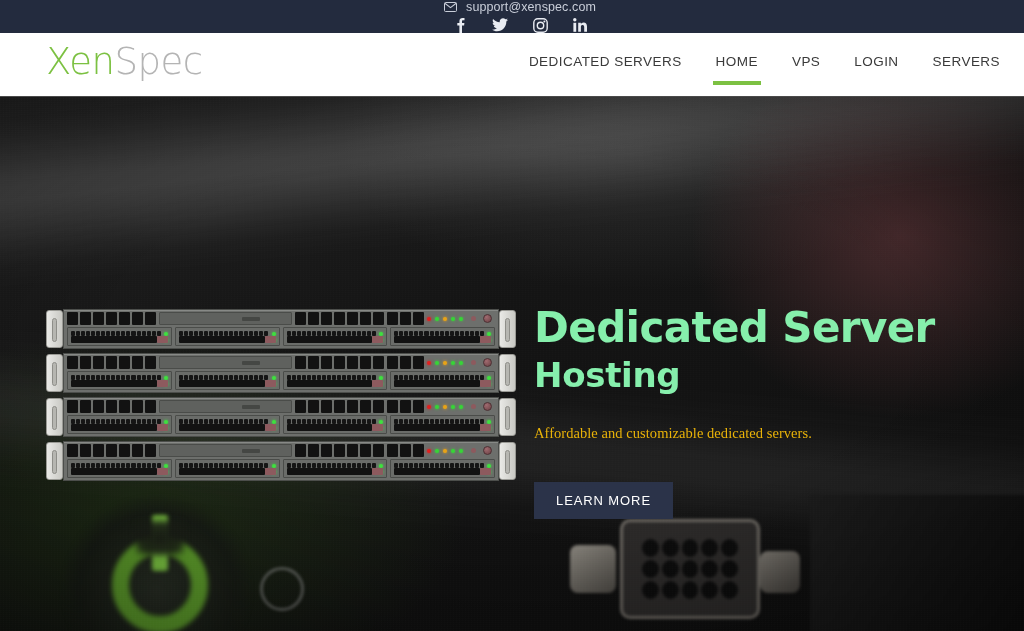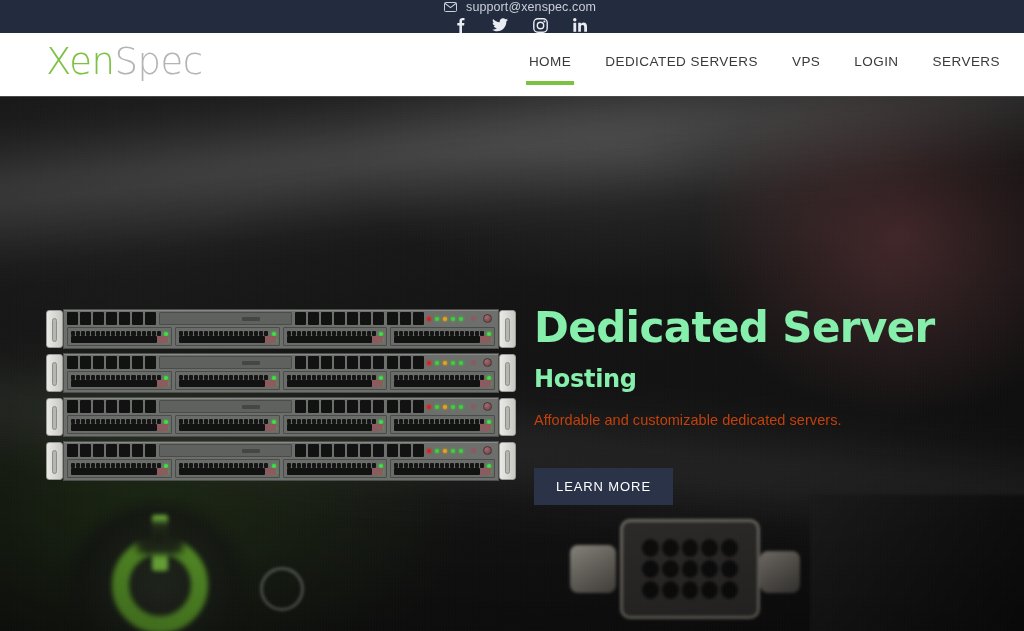--- a/index.html
+++ b/index.html
@@ -206,24 +206,24 @@
     position:absolute; right:3px; bottom:2px; width:11px; height:7px;
     background:#8d5a5e; border-radius:1px;
   }
 
   
   .hero-copy{ position:absolute; left:534px; top:210px; width:420px; }
   .hero-title{
     color:#86efac; font-size:42px; line-height:1.02; font-weight:bold;
     font-family:"DejaVu Sans", sans-serif; letter-spacing:-.6px;
   }
-  .hero-title .l2{ display:block; font-size:24px; margin-top:17px; letter-spacing:-.3px; }
+  .hero-title .l2{ display:block; font-size:34px; margin-top:8px; letter-spacing:-.3px; }
   .hero-sub{
-    color:#c2410c; font-size:14.5px; margin-top:21px; letter-spacing:.05px;
-    font-family:Liberation Sans, sans-serif;
+    color:#eab308; font-size:14.5px; margin-top:32px; letter-spacing:.05px;
+    font-family:Liberation Serif, serif;
   }
   .learn-btn{
     margin-top:40px; display:inline-flex; align-items:center; justify-content:center;
     background:#2b3349; color:#fff; font-size:13px; letter-spacing:.9px;
     padding:0 22px; height:37px; border:none; cursor:pointer;
     font-family:"Liberation Sans", sans-serif;
   }
 </style>
 </head>
 <body>
@@ -265,22 +265,22 @@
     </a>
   </div>
 </div>
 
 <div class="header">
   <a class="logo">
     <span class="logo-xen">Xen</span>
       <span class="logo-spec">Spec</span>
   </a>
   <nav>
+    <a class="nav-item">DEDICATED SERVERS</a>
     <a class="nav-item active">HOME</a>
-    <a class="nav-item">DEDICATED SERVERS</a>
     <a class="nav-item">VPS</a>
     <a class="nav-item">LOGIN</a>
     <a class="nav-item">SERVERS</a>
   </nav>
 </div>
 
 <div class="hero">
   <div class="hero-bg">
     <div class="bg-base"></div>
     <div class="bg-streak"></div>

